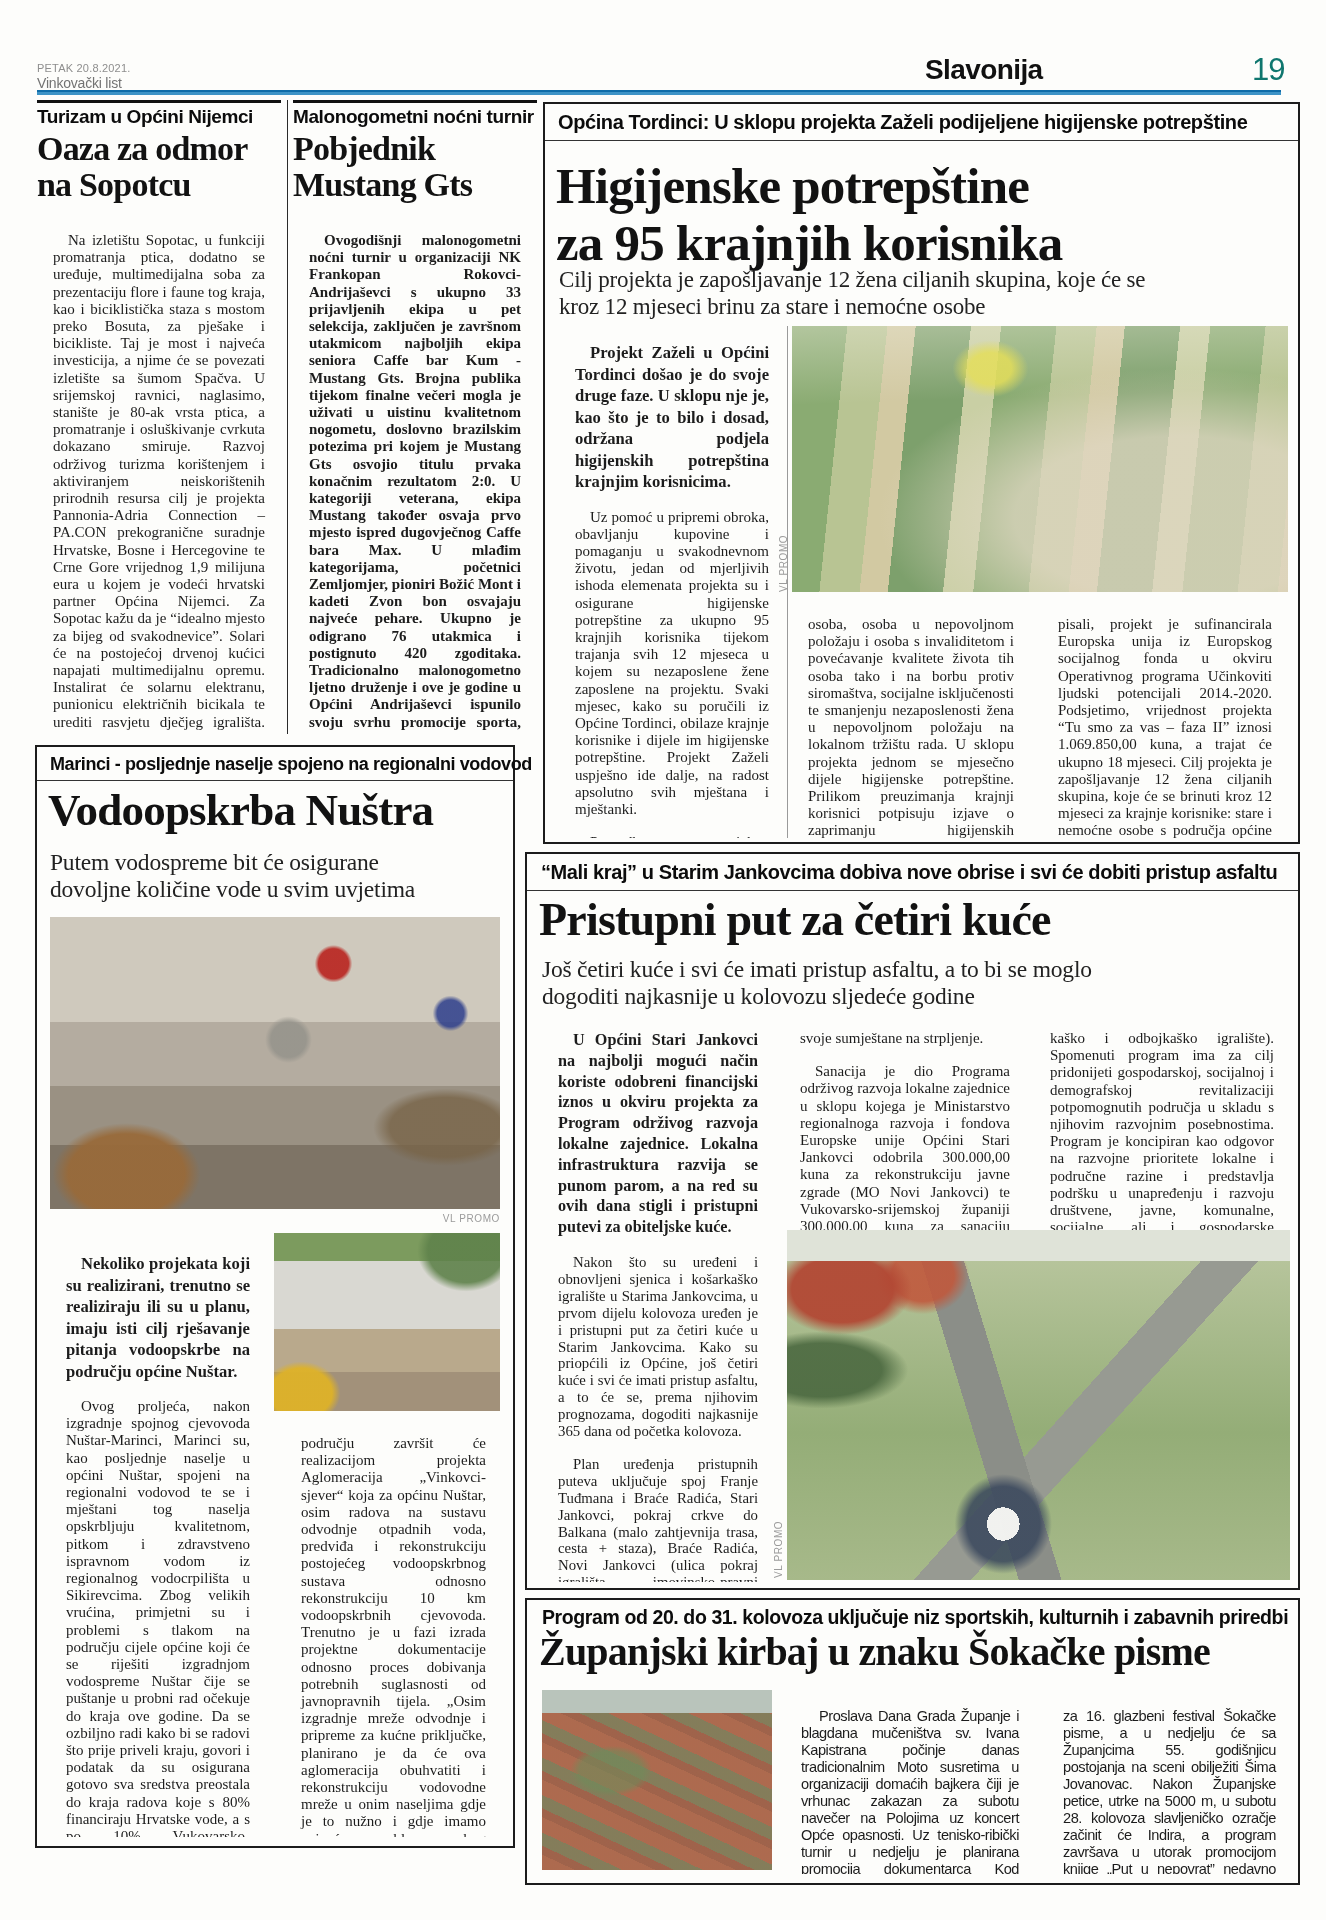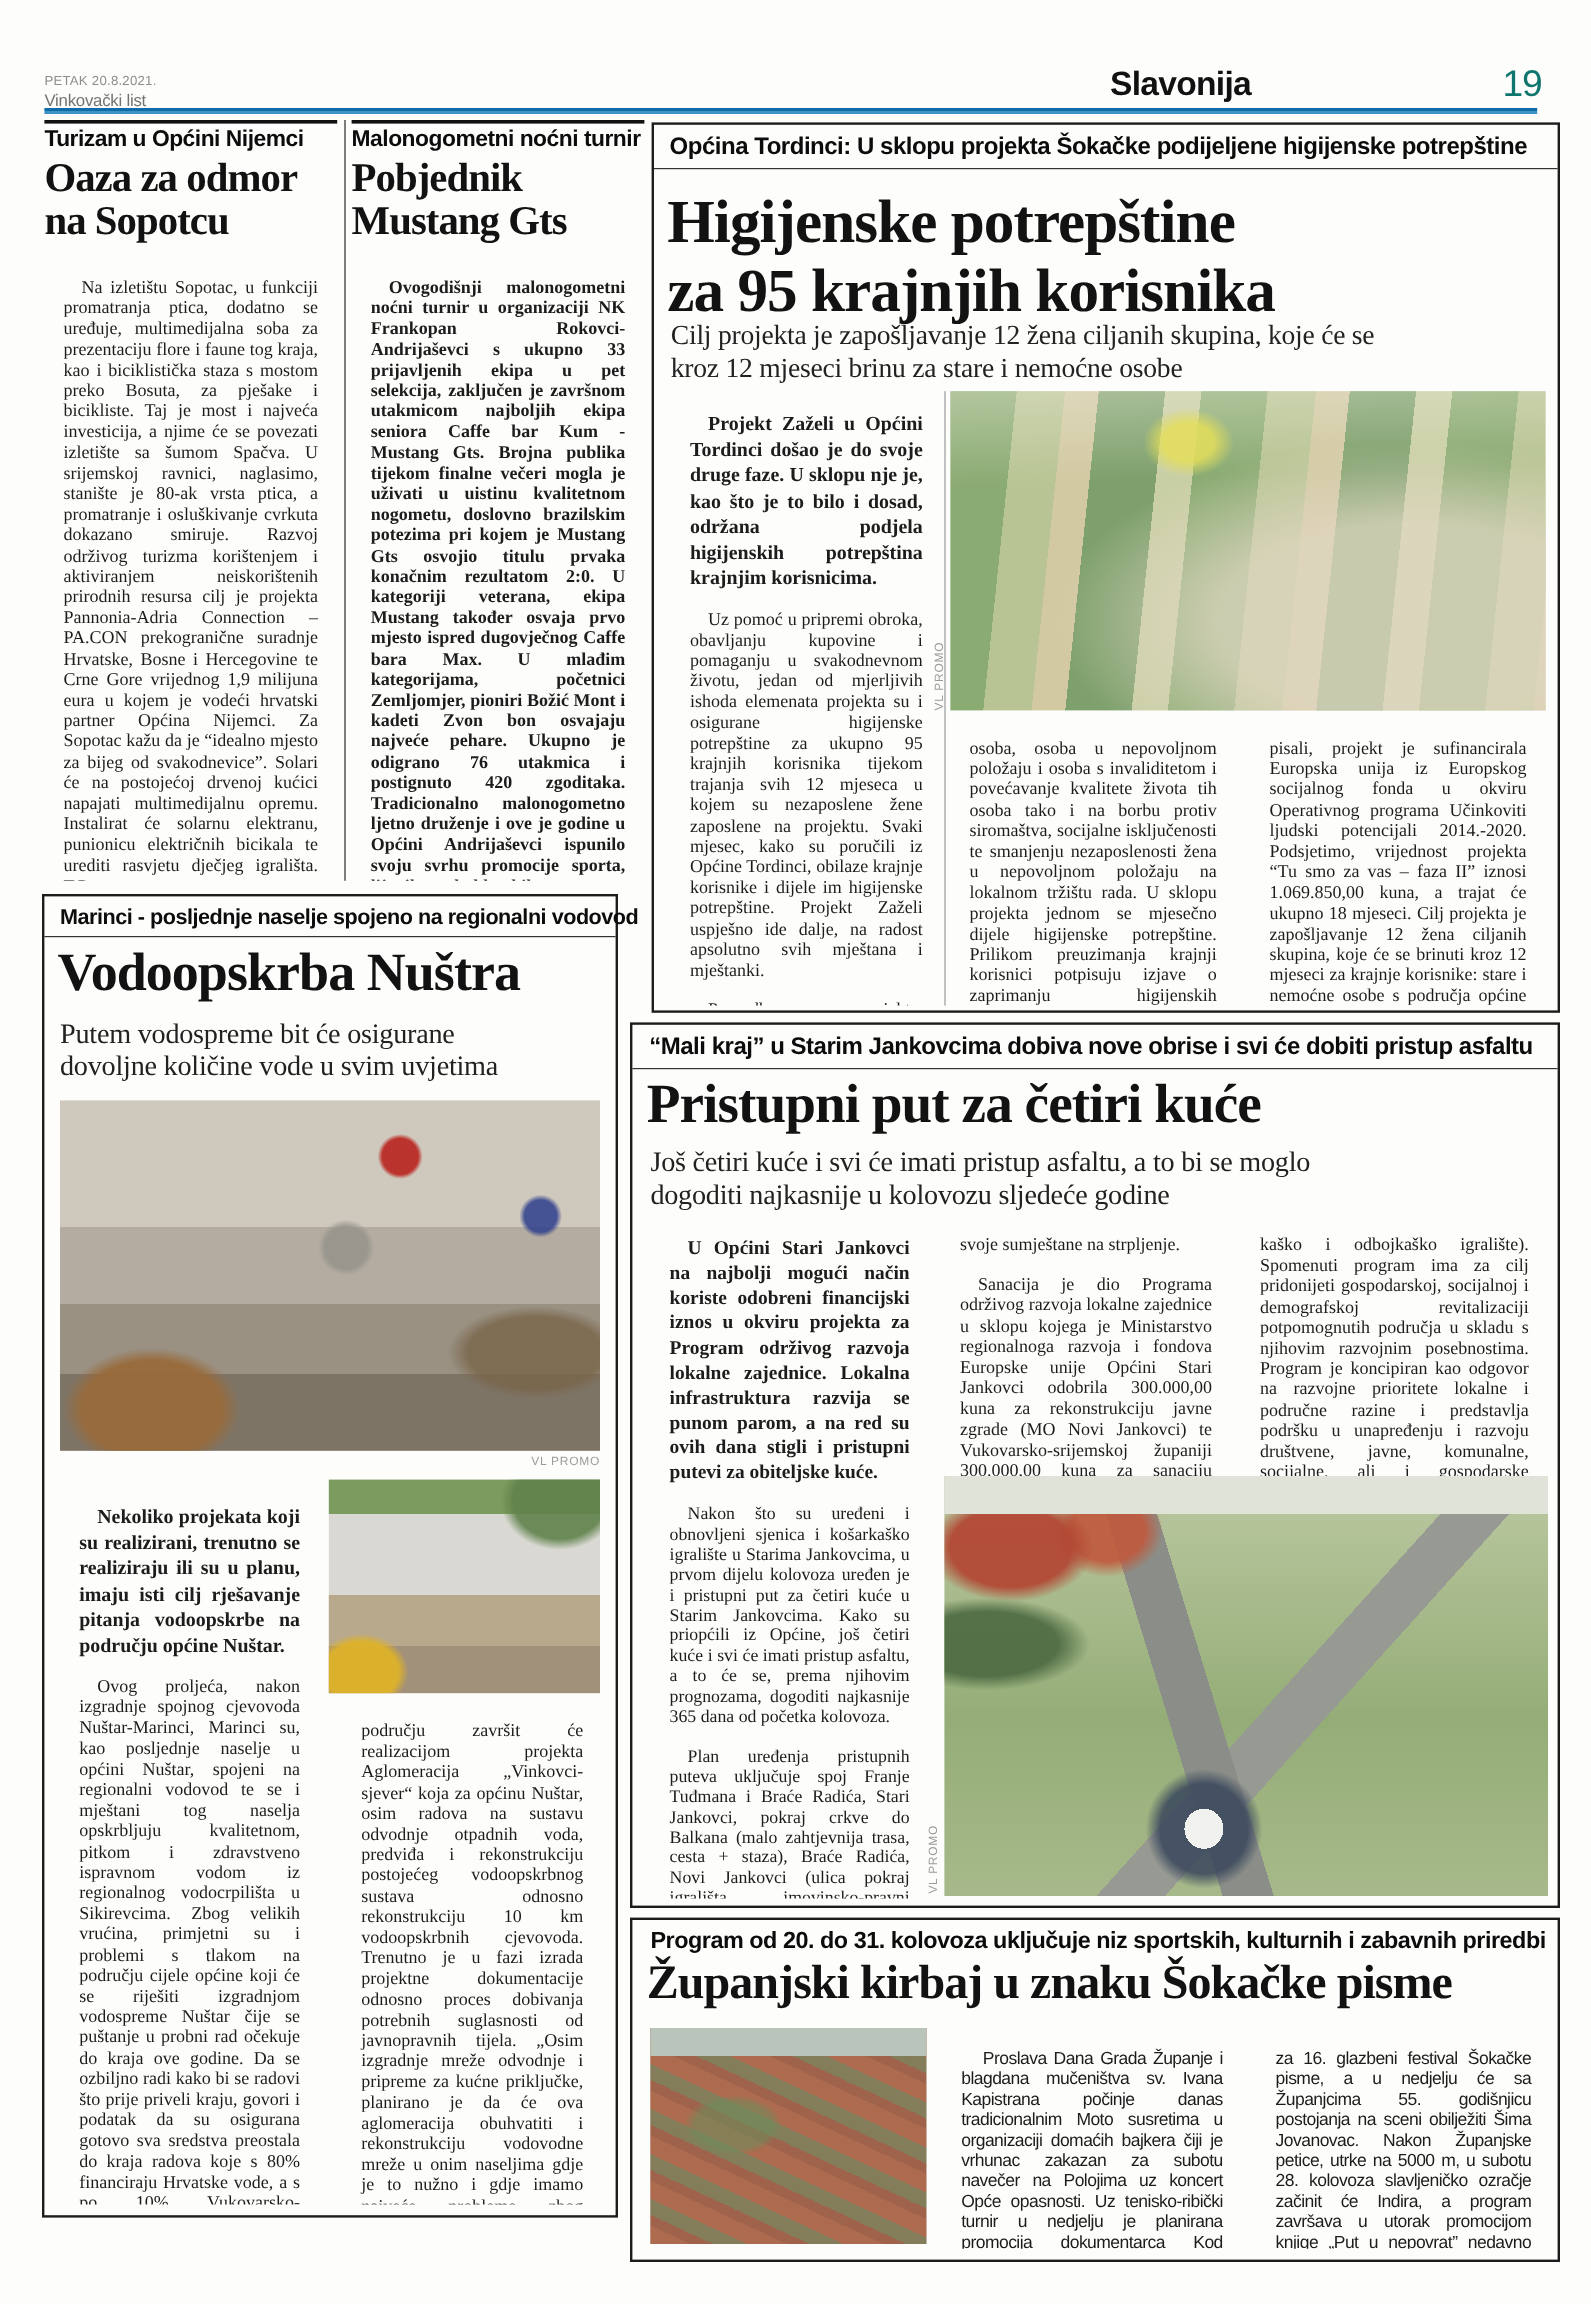--- a/index.html
+++ b/index.html
@@ -61,21 +61,21 @@
   <div class="abs headline" style="left:293px;top:131px;font-size:34px;width:250px;">
     <span>Pobjednik</span><br>
     <span>Mustang Gts</span>
   </div>
   <div class="abs bodycol" style="left:293px;top:216px;width:244px;height:518px;font-weight:bold;">
     <p>Ovogodišnji malonogometni noćni turnir u organizaciji NK Frankopan Rokovci-Andrijaševci s ukupno 33 prijavljenih ekipa u pet selekcija, zaključen je završnom utakmicom najboljih ekipa seniora Caffe bar Kum - Mustang Gts. Brojna publika tijekom finalne večeri mogla je uživati u uistinu kvalitetnom nogometu, doslovno brazilskim potezima pri kojem je Mustang Gts osvojio titulu prvaka konačnim rezultatom 2:0. U kategoriji veterana, ekipa Mustang također osvaja prvo mjesto ispred dugovječnog Caffe bara Max. U mlađim kategorijama, početnici Zemljomjer, pioniri Božić Mont i kadeti Zvon bon osvajaju najveće pehare. Ukupno je odigrano 76 utakmica i postignuto 420 zgoditaka. Tradicionalno malonogometno ljetno druženje i ove je godine u Općini Andrijaševci ispunilo svoju svrhu promocije sporta, lijepih haklerskih poteza, druženja i zabave, ujedno i privuklo brojne ekipe iz grada i susjednih općina. T.P.</p>
   </div>
 
   <div class="artbox" style="left:543px;top:102px;width:753px;height:738px;">
     <div class="boxkick" style="height:36px;">
-      <div class="kicker" style="margin:7px 0 0 13px;font-size:20px;">Općina Tordinci: U sklopu projekta Šokačke podijeljene higijenske potrepštine</div>
+      <div class="kicker" style="margin:7px 0 0 13px;font-size:20px;">Općina Tordinci: U sklopu projekta Zaželi podijeljene higijenske potrepštine</div>
     </div>
     <div class="headline" style="position:absolute;left:11px;top:54px;font-size:51px;line-height:57px;width:720px;">
       <span>Higijenske potrepštine</span><br>
       <span>za 95 krajnjih korisnika</span>
     </div>
     <div class="subhead" style="position:absolute;left:14px;top:163px;width:600px;">Cilj projekta je zapošljavanje 12 žena ciljanih skupina, koje će se kroz 12 mjeseci brinu za stare i nemoćne osobe</div>
 
     <div class="bodycol" style="position:absolute;left:14px;top:222px;width:226px;height:512px;">
       <p class="lead">Projekt Zaželi u Općini Tordinci došao je do svoje druge faze. U sklopu nje je, kao što je to bilo i dosad, održana podjela higijenskih potrepština krajnjim korisnicima.</p>
       <p>Uz pomoć u pripremi obroka, obavljanju kupovine i pomaganju u svakodnevnom životu, jedan od mjerljivih ishoda elemenata projekta su i osigurane higijenske potrepštine za ukupno 95 krajnjih korisnika tijekom trajanja svih 12 mjeseca u kojem su nezaposlene žene zaposlene na projektu. Svaki mjesec, kako su poručili iz Općine Tordinci, obilaze krajnje korisnike i dijele im higijenske potrepštine. Projekt Zaželi uspješno ide dalje, na radost apsolutno svih mještana i mještanki.</p>

